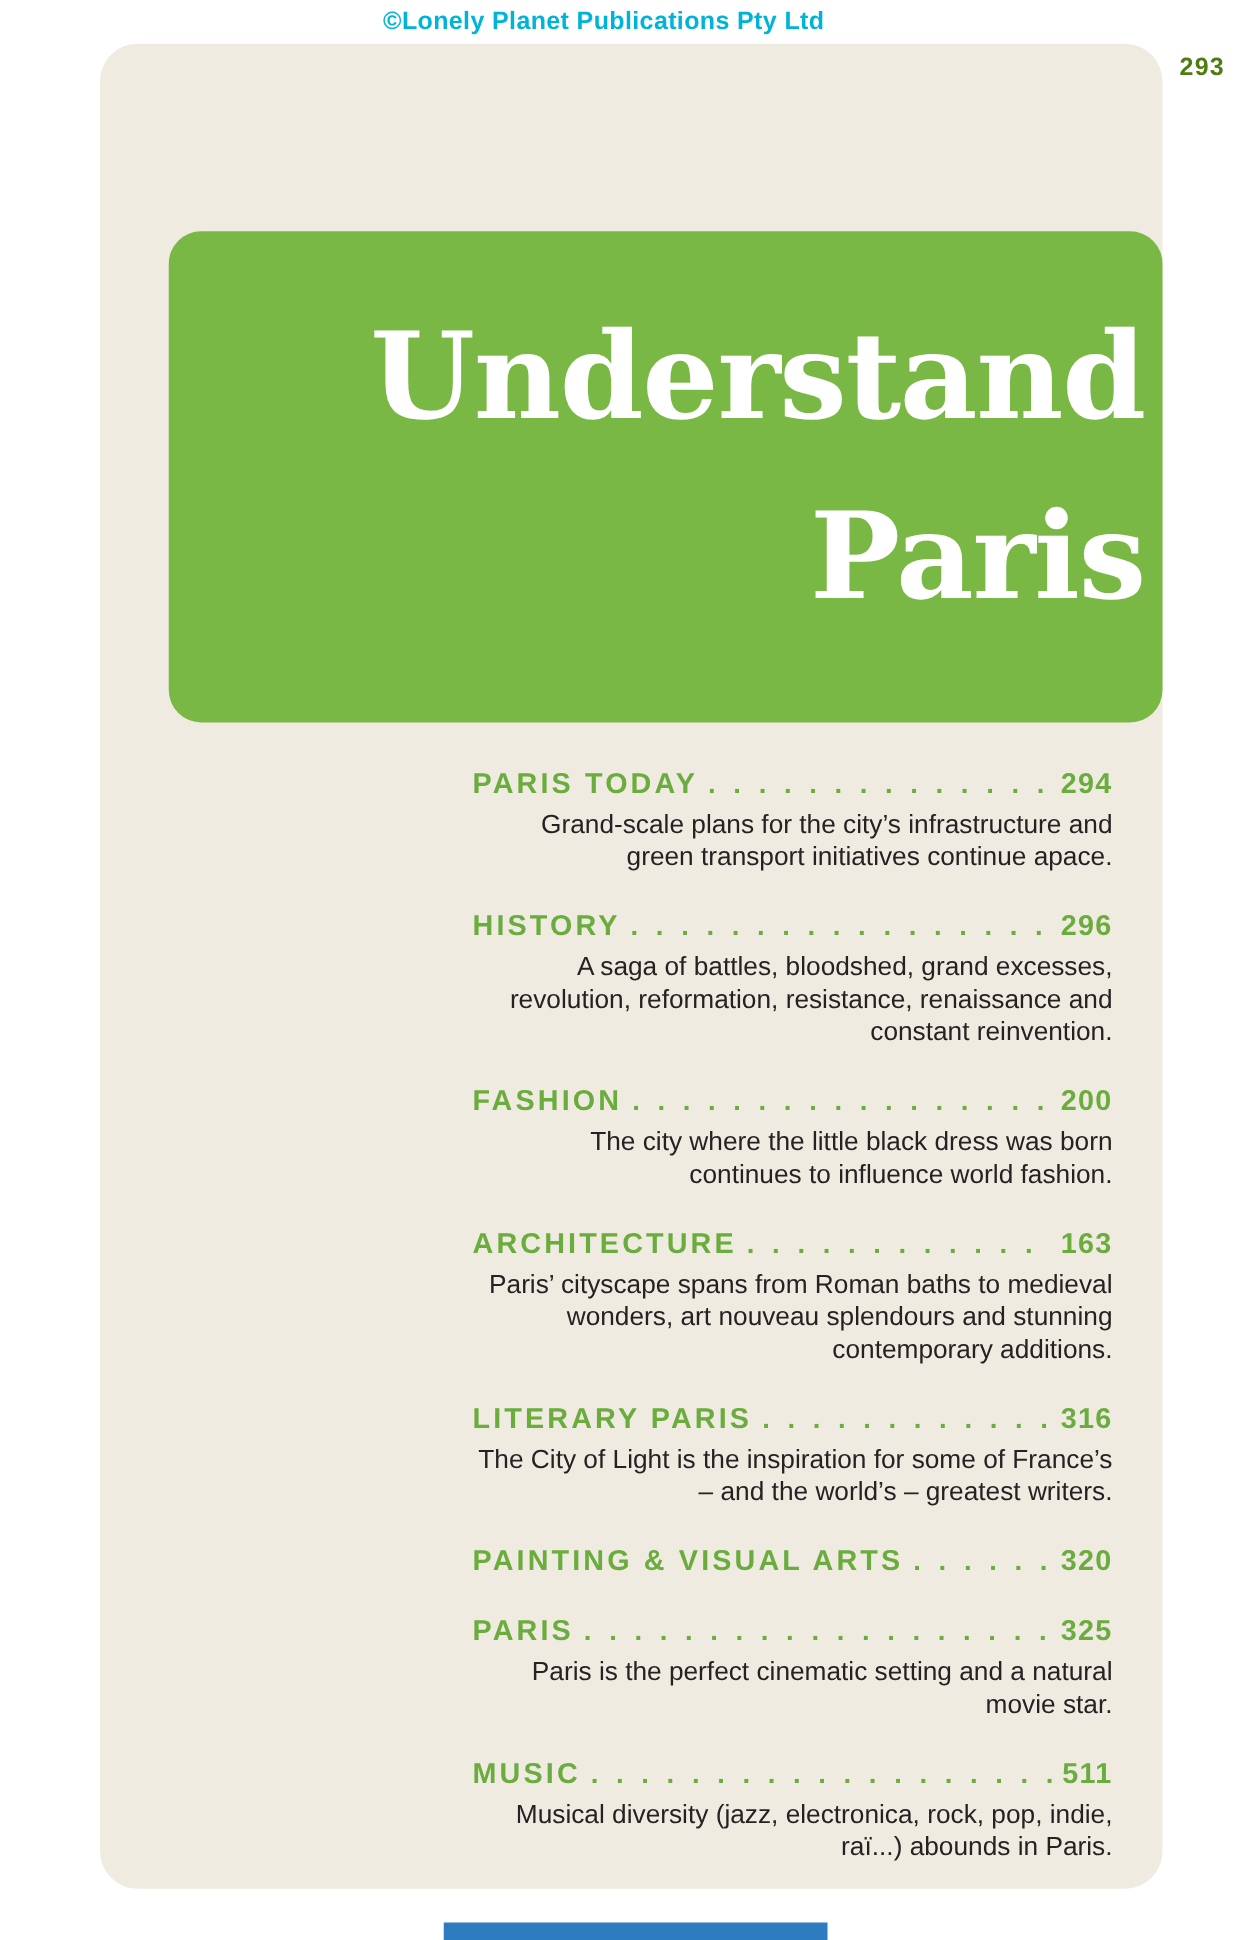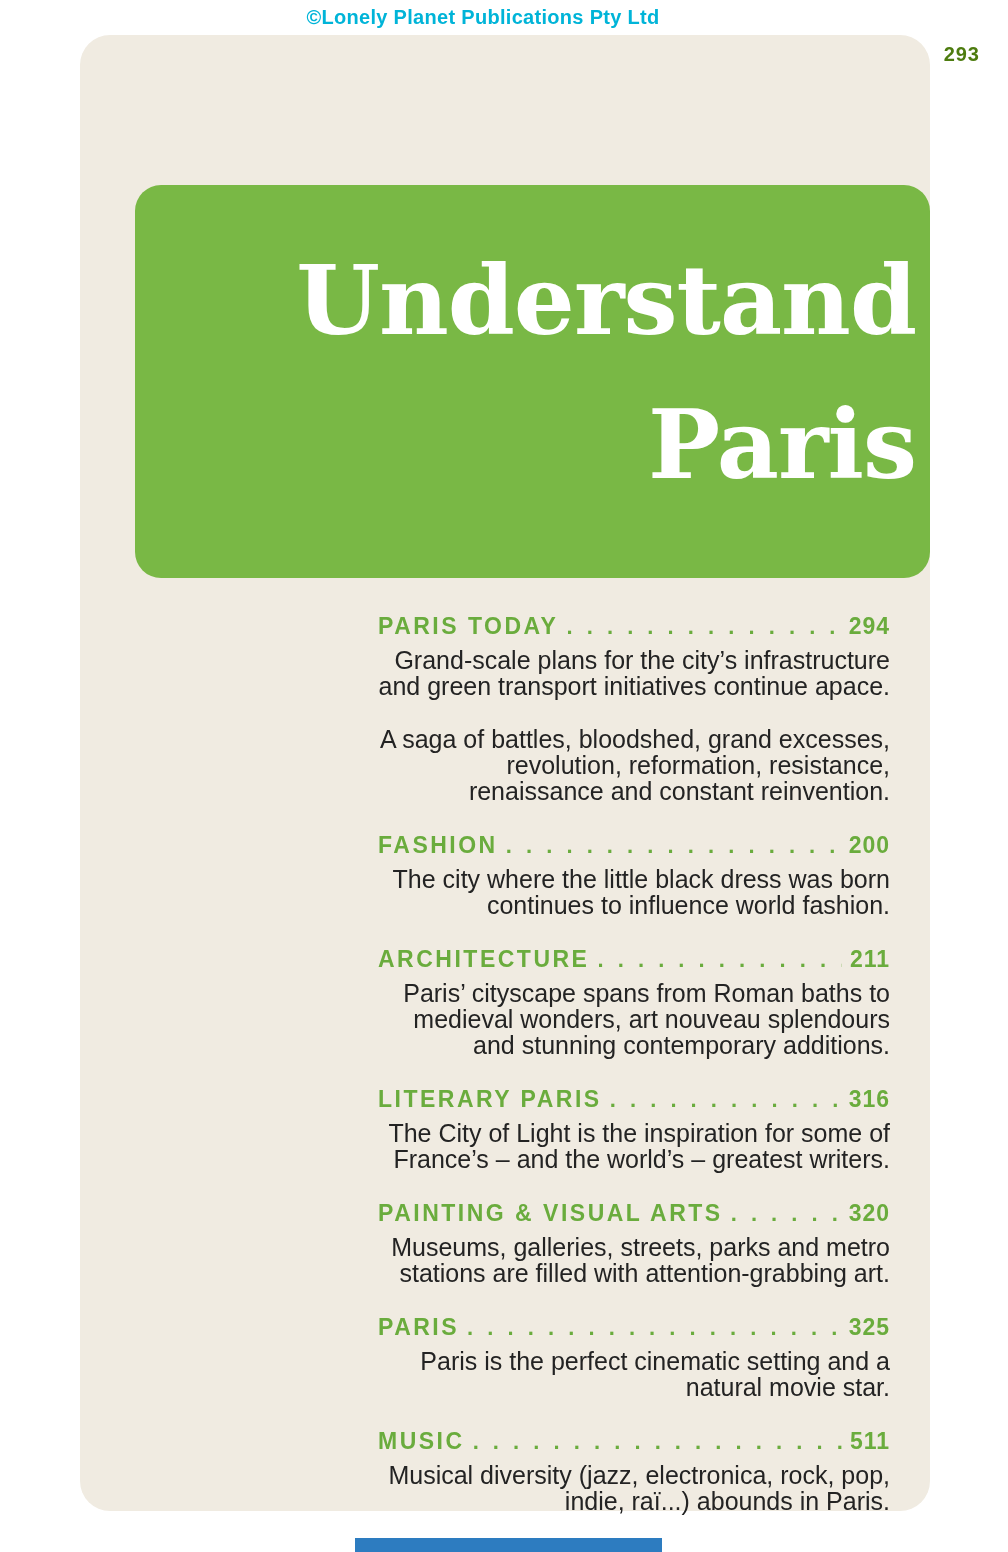--- a/index.html
+++ b/index.html
@@ -51,21 +51,21 @@
   .toc-title{letter-spacing:2.5px;white-space:nowrap;}
   .dot-leader{
     flex:1;overflow:hidden;white-space:nowrap;margin:0 8px;
     letter-spacing:4px;font-size:22px;
   }
   .dot-leader::after{
     content:". . . . . . . . . . . . . . . . . . . . . . . . . . . . . . . . . . . . . . . . . . . . .";
   }
   .toc-page{white-space:nowrap;letter-spacing:1px;}
   .toc-desc{
-    margin-top:6px;color:var(--ink);font-size:25px;line-height:26px;
+    margin-top:6px;color:var(--ink);font-size:21px;line-height:26px;
   }
   .bottom-blue-bar{
     position:absolute;left:355px;bottom:0;width:307px;height:14px;
     background:var(--blue-bar);
   }
 </style>
 </head>
 <body>
 
 <div class="copyright">©Lonely Planet Publications Pty Ltd</div>
@@ -83,57 +83,61 @@
     <div class="toc-entry">
       <div class="toc-head">
         <span class="toc-title">PARIS TODAY</span>
         <span class="dot-leader"></span>
         <span class="toc-page">294</span>
       </div>
       <div class="toc-desc">Grand-scale plans for the city’s infrastructure and green transport initiatives continue apace.</div>
     </div>
 
     <div class="toc-entry">
+      <div class="toc-head">
+        <span class="toc-title">HISTORY</span>
+        <span class="dot-leader"></span>
+        <span class="toc-page">296</span>
+      </div>
       <div class="toc-desc">A saga of battles, bloodshed, grand excesses, revolution, reformation, resistance, renaissance and constant reinvention.</div>
     </div>
 
     <div class="toc-entry">
       <div class="toc-head">
         <span class="toc-title">FASHION</span>
         <span class="dot-leader"></span>
         <span class="toc-page">200</span>
       </div>
       <div class="toc-desc">The city where the little black dress was born continues to influence world fashion.</div>
     </div>
 
     <div class="toc-entry">
       <div class="toc-head">
         <span class="toc-title">ARCHITECTURE</span>
         <span class="dot-leader"></span>
-        <span class="toc-page">211</span>
+        <span class="toc-page">163</span>
       </div>
       <div class="toc-desc">Paris’ cityscape spans from Roman baths to medieval wonders, art nouveau splendours and stunning contemporary additions.</div>
     </div>
 
     <div class="toc-entry">
       <div class="toc-head">
         <span class="toc-title">LITERARY PARIS</span>
         <span class="dot-leader"></span>
         <span class="toc-page">316</span>
       </div>
       <div class="toc-desc">The City of Light is the inspiration for some of France’s – and the world’s – greatest writers.</div>
     </div>
 
     <div class="toc-entry">
       <div class="toc-head">
         <span class="toc-title">PAINTING &amp; VISUAL ARTS</span>
         <span class="dot-leader"></span>
         <span class="toc-page">320</span>
       </div>
-      <div class="toc-desc">Museums, galleries, streets, parks and metro stations are filled with attention-grabbing art.</div>
     </div>
 
     <div class="toc-entry">
       <div class="toc-head">
         <span class="toc-title">PARIS</span>
         <span class="dot-leader"></span>
         <span class="toc-page">325</span>
       </div>
       <div class="toc-desc">Paris is the perfect cinematic setting and a natural movie star.</div>
     </div>

